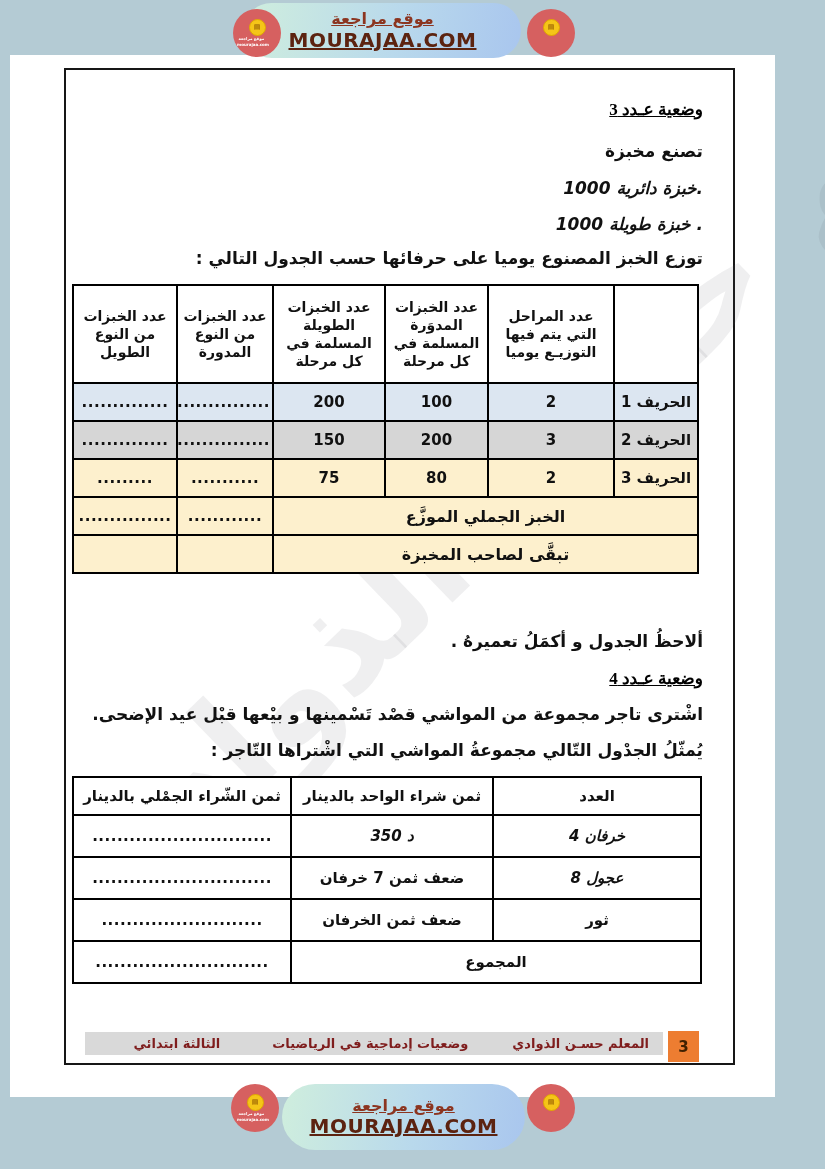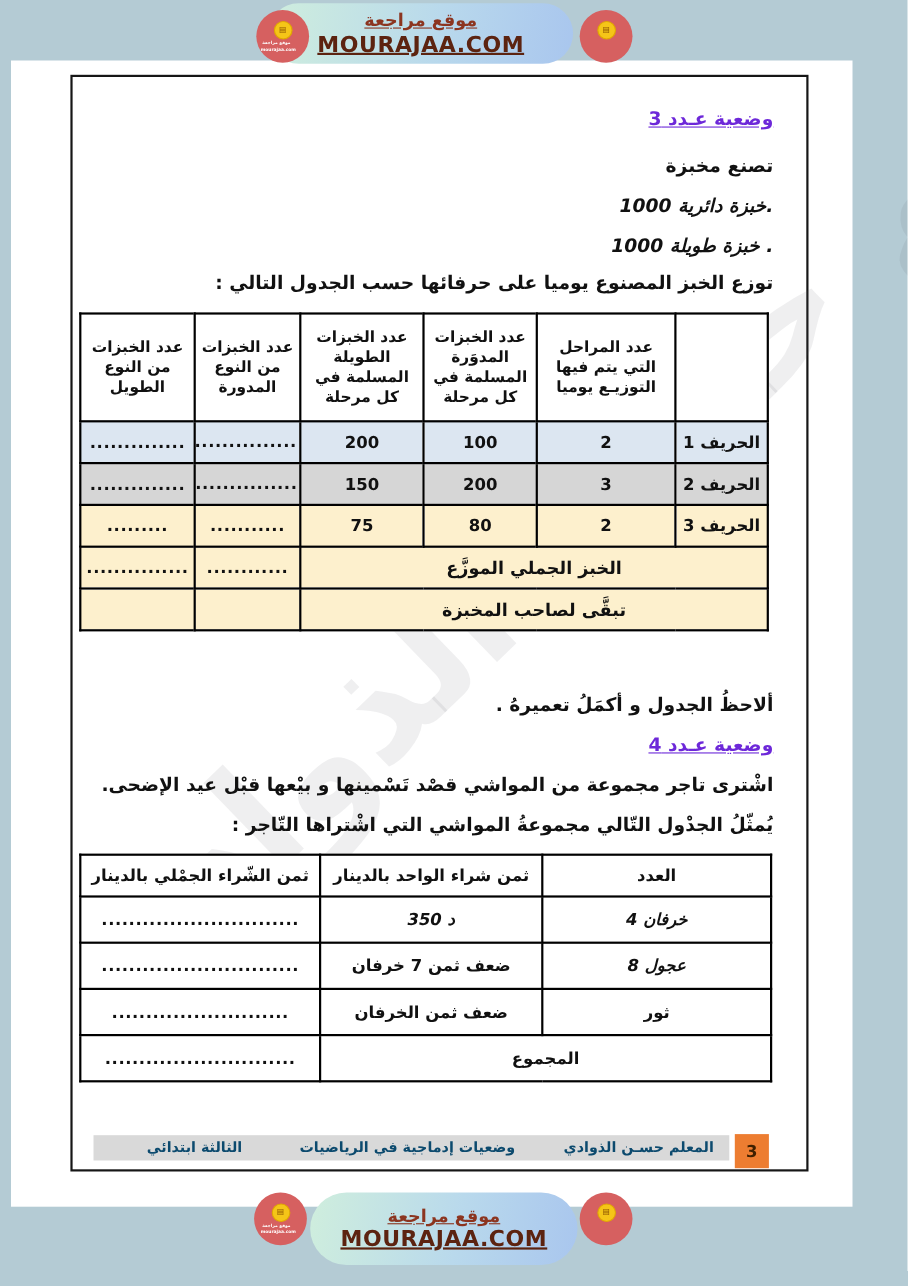--- a/index.html
+++ b/index.html
@@ -26,21 +26,21 @@
   .badge{position:absolute;width:48px;height:48px;border-radius:50%;background:#d66060;z-index:4;
     display:flex;flex-direction:column;align-items:center;justify-content:center;}
   .badge .yc{width:15px;height:15px;border-radius:50%;background:#f5c518;border:1px solid #e0a800;
     display:flex;align-items:center;justify-content:center;font-size:7px;color:#8a5200;font-weight:700;}
   .badge .t1,.badge .t2{font-size:4px;color:#ffffff;line-height:1.4;font-weight:700;}
   .badge-tl{left:233px;top:9px;} .badge-tr{left:527px;top:9px;}
   .badge-bl{left:231px;top:1084px;} .badge-br{left:527px;top:1084px;}
 
   
   .doc-text{position:absolute;z-index:3;font-weight:700;color:#111;font-size:17px;direction:rtl;text-align:right;}
-  .red-title{color:#6d28d9;text-decoration:underline;font-size:17px;}
+  .red-title{color:#000000;text-decoration:underline;font-size:17px;font-family:Liberation Serif, serif;}
   .num-first{direction:ltr;unicode-bidi:embed;font-style:italic;}
 
   
   table{border-collapse:collapse;table-layout:fixed;z-index:3;position:absolute;background:#fff;}
   td,th{border:2px solid #000;font-weight:700;color:#111;text-align:center;vertical-align:middle;
     padding:1px 2px;overflow:hidden;}
   .t1{left:72px;top:284px;width:625px;}
   .t1 th{font-size:14px;line-height:1.3;background:#ffffff;}
   .t1 td{font-size:15px;}
   .t1 .hr{height:98px;}
@@ -51,21 +51,21 @@
   .t1 .merged-label{font-size:16px;}
   .dots-cell{font-size:12px;letter-spacing:0.5px;}
 
   .t2{left:72px;top:776px;width:628px;}
   .t2 th{font-size:15px;height:34px;background:#fff;}
   .t2 td{font-size:15px;height:38px;background:#fff;}
 
   
   .footer-bar{position:absolute;left:85px;top:1032px;width:578px;height:23px;background:#d9d9d9;z-index:3;
     display:flex;align-items:center;direction:rtl;padding:0;}
-  .footer-bar span{font-size:13px;font-weight:700;color:#0c4a6e;white-space:nowrap;}
+  .footer-bar span{font-size:13px;font-weight:700;color:#7f1d1d;white-space:nowrap;}
   .f-teacher{margin-right:14px;}
   .f-subject{margin-right:44px;}
   .f-grade{margin-right:52px;}
   .page-num{position:absolute;left:668px;top:1031px;width:31px;height:31px;background:#ed7d31;z-index:4;
     display:flex;align-items:center;justify-content:center;font-size:15px;font-weight:700;color:#402000;}
 </style>
 </head>
 <body>
 
 <div class="canvas">

